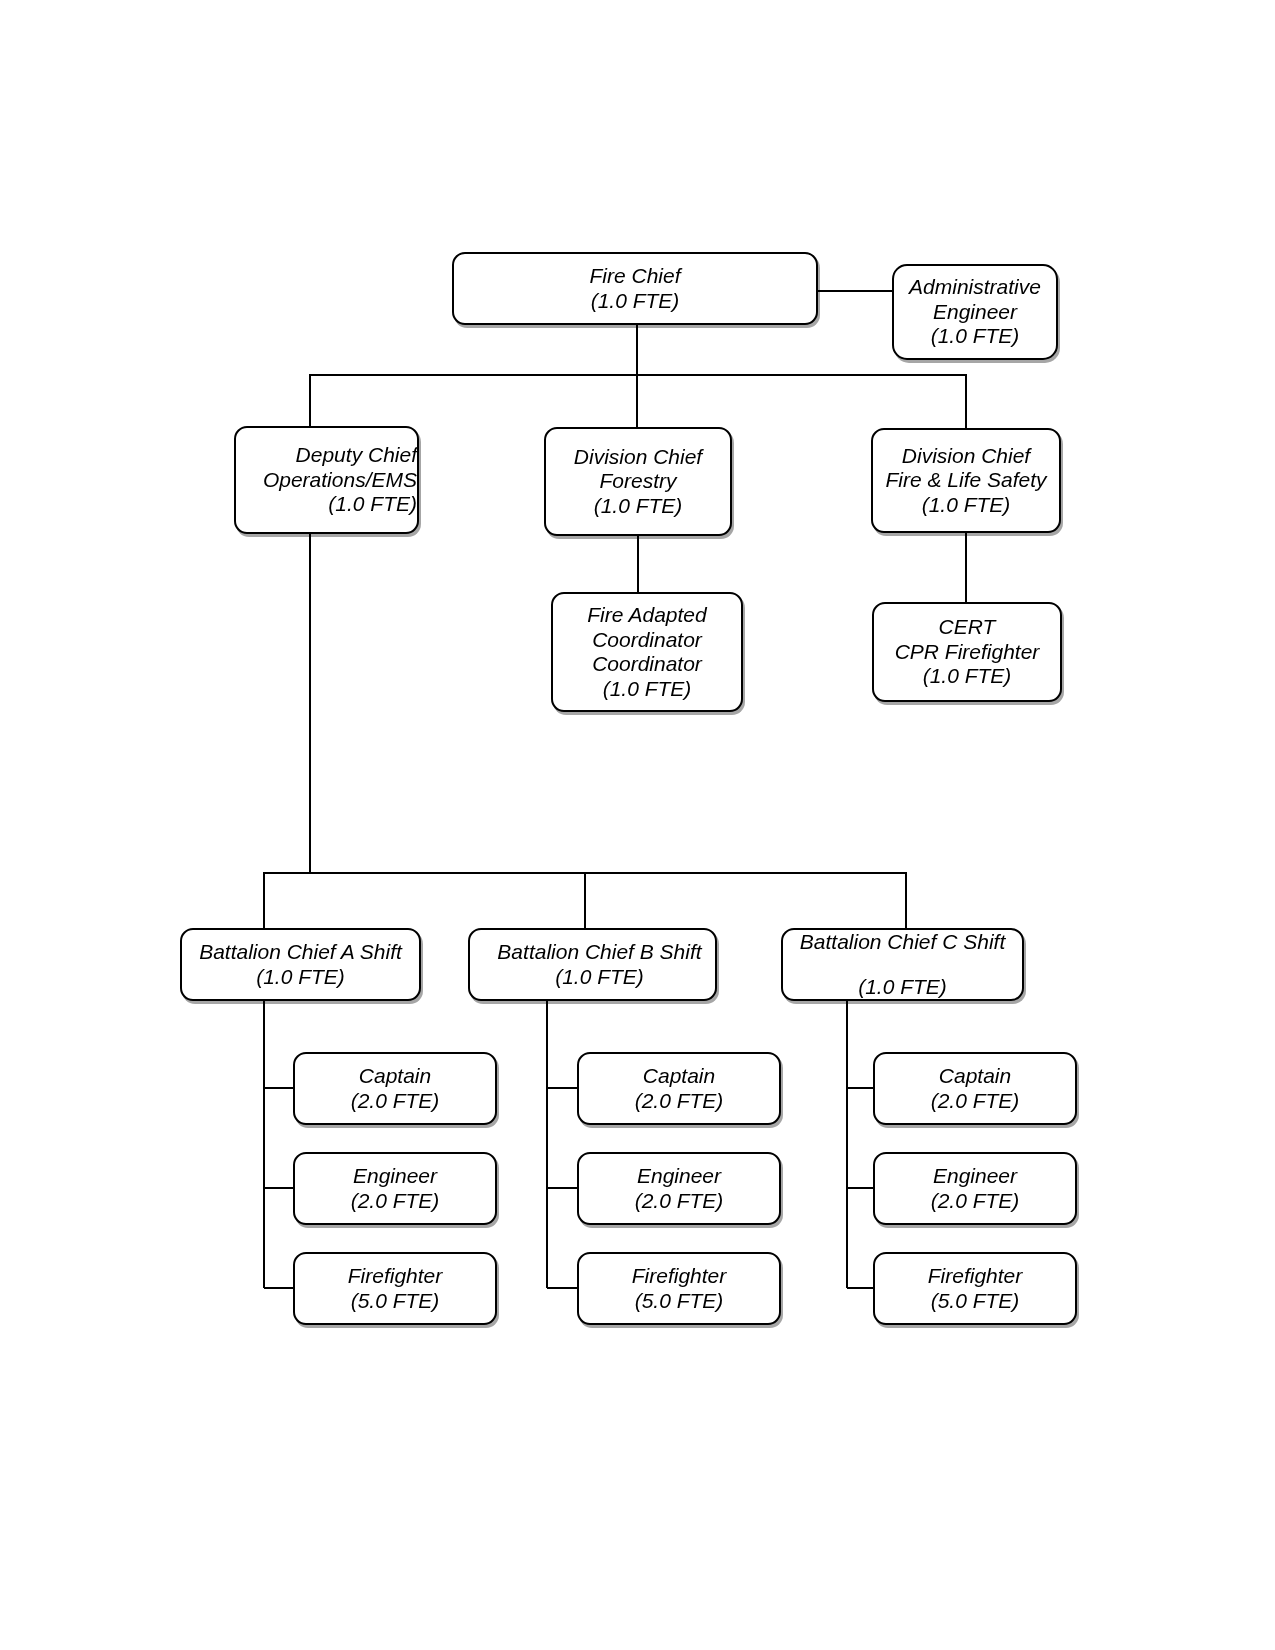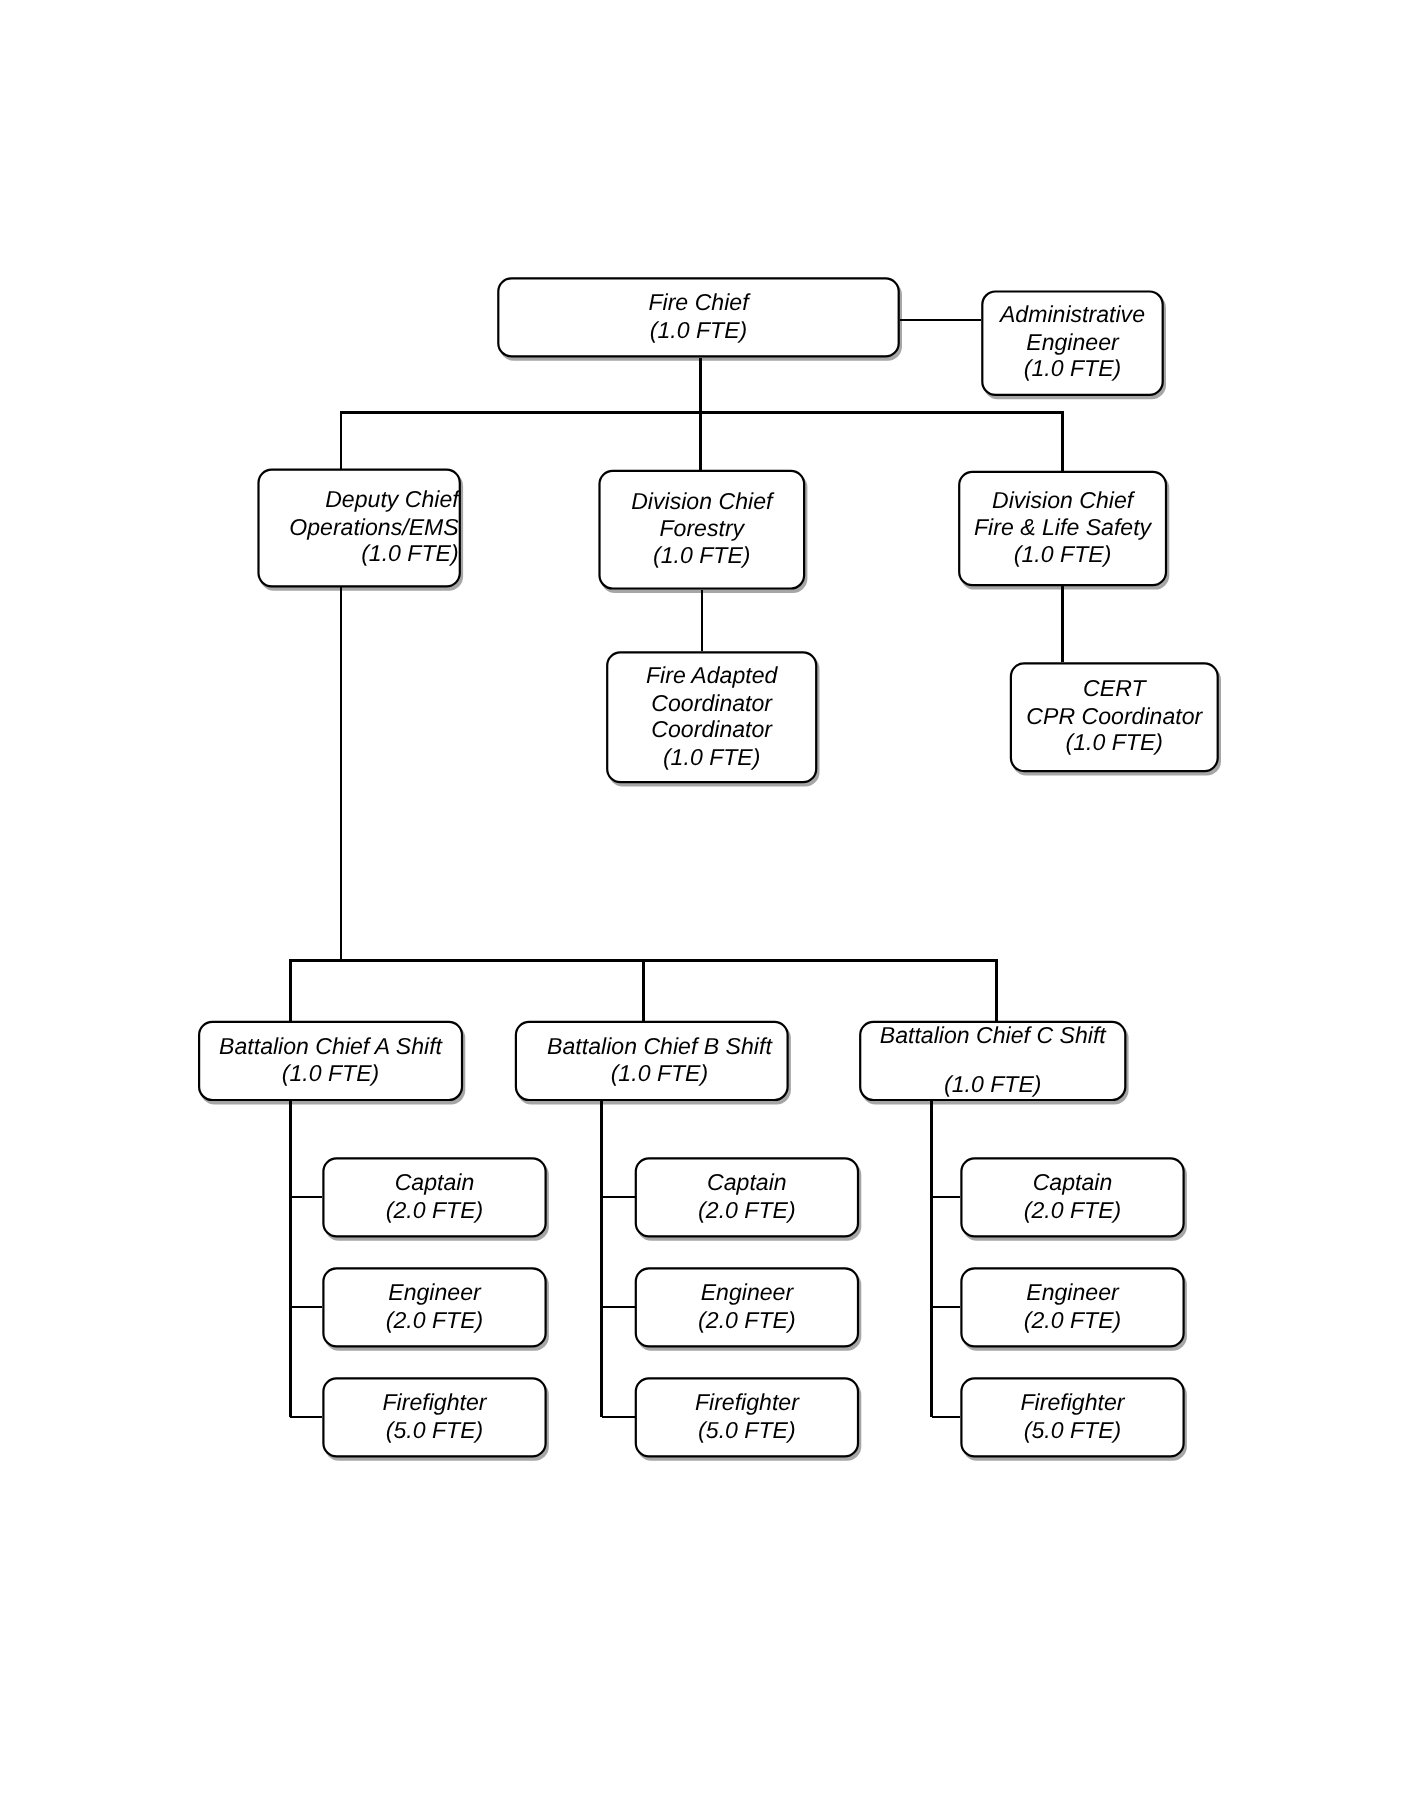--- a/index.html
+++ b/index.html
@@ -92,21 +92,21 @@
     <line x1="847" y1="1088" x2="873" y2="1088"></line>
     <line x1="847" y1="1188" x2="873" y2="1188"></line>
     <line x1="847" y1="1288" x2="873" y2="1288"></line>
   </svg>
 
   <div class="box" style="left:452px; top:252px; width:366px; height:73px;">
     <div>Fire Chief</div>
     <div>(1.0 FTE)</div>
   </div>
 
-  <div class="box" style="left:892px; top:264px; width:166px; height:96px;">
+  <div class="box" style="left:892px; top:264px; width:166px; height:96px;border-radius:15px;">
     <div>Administrative</div>
     <div>Engineer</div>
     <div>(1.0 FTE)</div>
   </div>
 
   <div class="box" style="left:234px; top:426px; width:185px; height:108px;align-items:flex-end;">
     <div>Deputy Chief</div>
     <div>Operations/EMS</div>
     <div>(1.0 FTE)</div>
   </div>
@@ -123,23 +123,23 @@
     <div>(1.0 FTE)</div>
   </div>
 
   <div class="box" style="left:551px; top:592px; width:192px; height:120px;">
     <div>Fire Adapted</div>
     <div>Coordinator</div>
     <div>Coordinator</div>
     <div>(1.0 FTE)</div>
   </div>
 
-  <div class="box" style="left:872px; top:602px; width:190px; height:100px;margin-left:46px;">
+  <div class="box" style="left:872px; top:602px; width:190px; height:100px;">
     <div>CERT</div>
-    <div>CPR Coordinator</div>
+    <div>CPR Firefighter</div>
     <div>(1.0 FTE)</div>
   </div>
 
   <div class="box" style="left:180px; top:928px; width:241px; height:73px;">
     <div>Battalion Chief A Shift</div>
     <div>(1.0 FTE)</div>
   </div>
 
   <div class="box" style="left:468px; top:928px; width:249px; height:73px;padding-left:14px;">
     <div>Battalion Chief B Shift</div>

